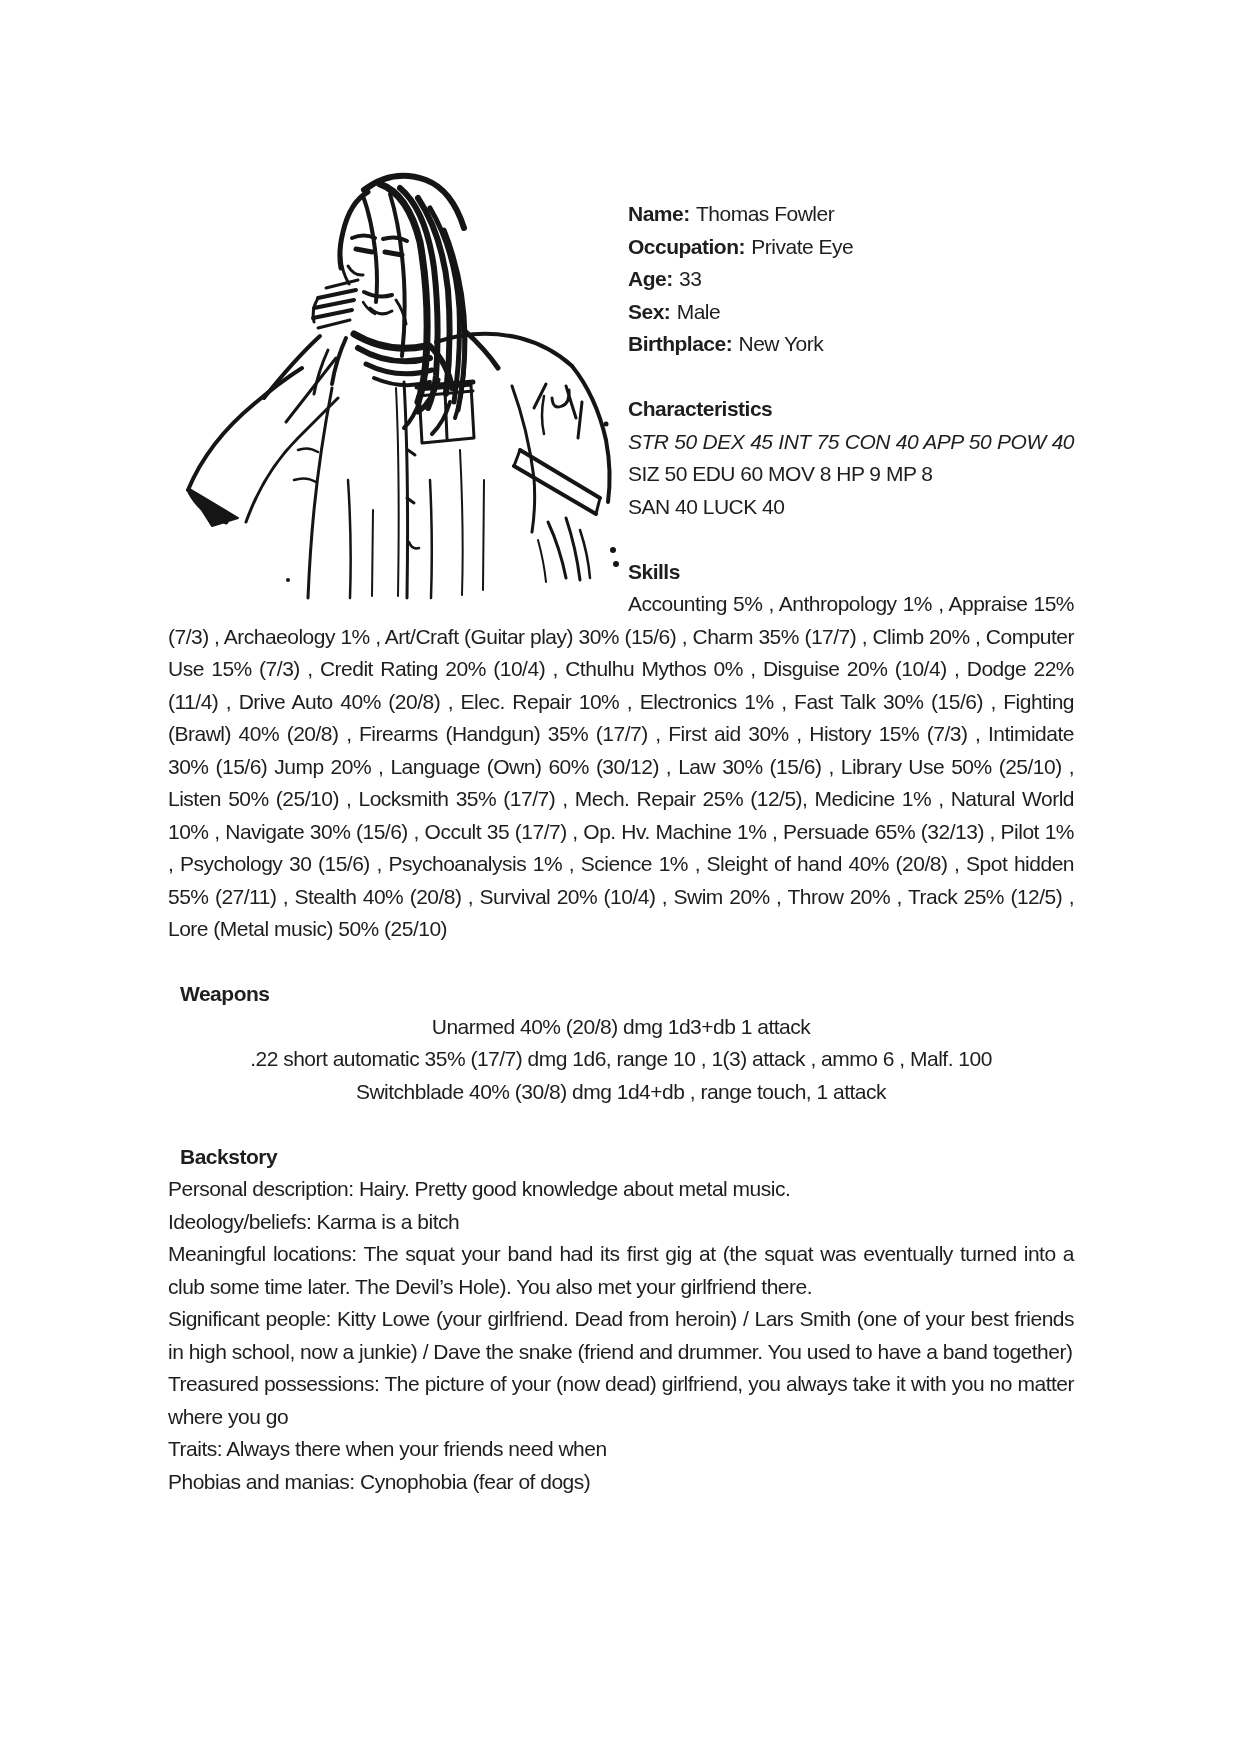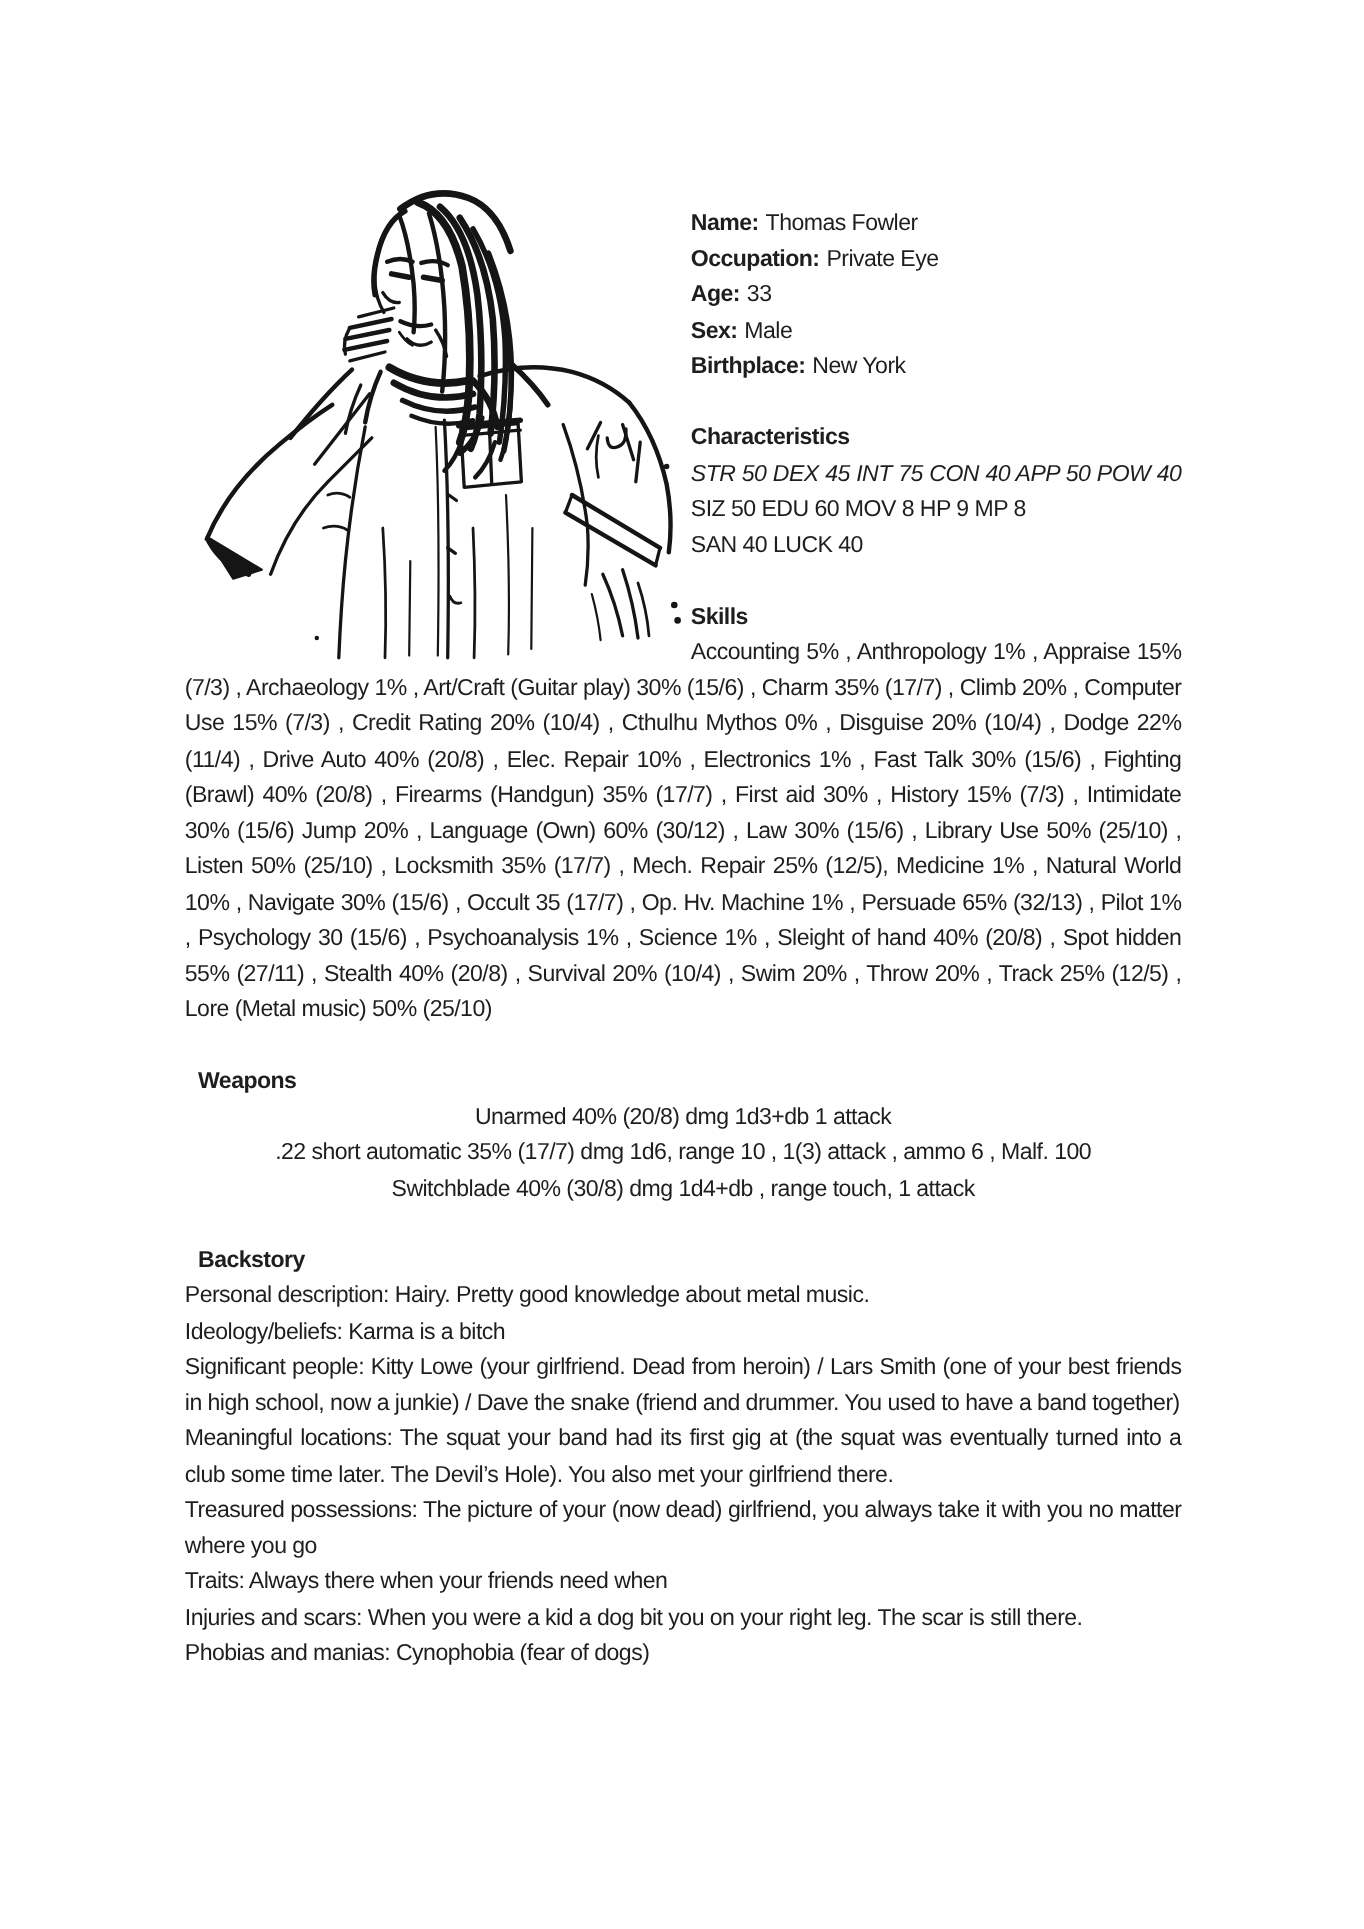--- a/index.html
+++ b/index.html
@@ -19,21 +19,21 @@
     line-height: 32.5px;
     letter-spacing: -0.5px;
   }
   .portrait {
     float: left;
     width: 460px;
     height: 450px;
   }
   .portrait svg { display: block; }
   p { margin: 0; }
-  .first-line { margin-top: 37px; }
+  .first-line { margin-top: 48px; }
   .lbl { font-weight: 700; margin-right: 0.30em; }
   .heading { font-weight: 700; margin-left: 12px; }
   .vspace { height: 32.5px; clear: none; }
   .justify-full { text-align: justify; text-align-last: justify; font-style: italic; }
   .para { text-align: justify; }
   .body-line { text-align: center; }
 </style>
 </head>
 <body>
 
@@ -172,21 +172,20 @@
     <p class="heading">Weapons</p>
     <p class="body-line">Unarmed 40% (20/8) dmg 1d3+db 1 attack</p>
     <p class="body-line">.22 short automatic 35% (17/7) dmg 1d6, range 10 , 1(3) attack , ammo 6 , Malf. 100</p>
     <p class="body-line">Switchblade 40% (30/8) dmg 1d4+db , range touch, 1 attack</p>
 
     <div class="vspace"></div>
 
     <p class="heading">Backstory</p>
     <p class="para">Personal description: Hairy. Pretty good knowledge about metal music.</p>
     <p class="para">Ideology/beliefs: Karma is a bitch</p>
+    <p class="para">Meaningful locations: The squat your band had its first gig at (the squat was eventually turned into a club some time later. The Devil’s Hole). You also met your girlfriend there.</p>
     <p class="para">Significant people: Kitty Lowe (your girlfriend. Dead from heroin) / Lars Smith (one of your best friends in high school, now a junkie) / Dave the snake (friend and drummer. You used to have a band together)</p>
-    <p class="para">Meaningful locations: The squat your band had its first gig at (the squat was eventually turned into a club some time later. The Devil’s Hole). You also met your girlfriend there.</p>
     <p class="para">Treasured possessions: The picture of your (now dead) girlfriend, you always take it with you no matter where you go</p>
     <p class="para">Traits: Always there when your friends need when</p>
-    <p class="para">Injuries and scars: When you were a kid a dog bit you on your right leg. The scar is still there.</p>
     <p class="para">Phobias and manias: Cynophobia (fear of dogs)</p>
 
   </div>
 </div>
 
 </body></html>

